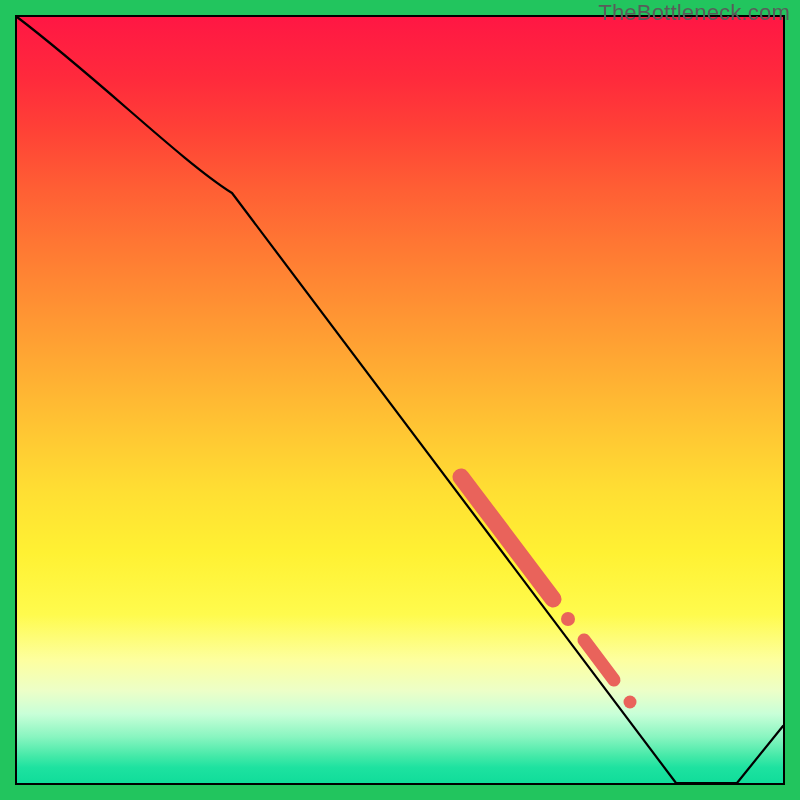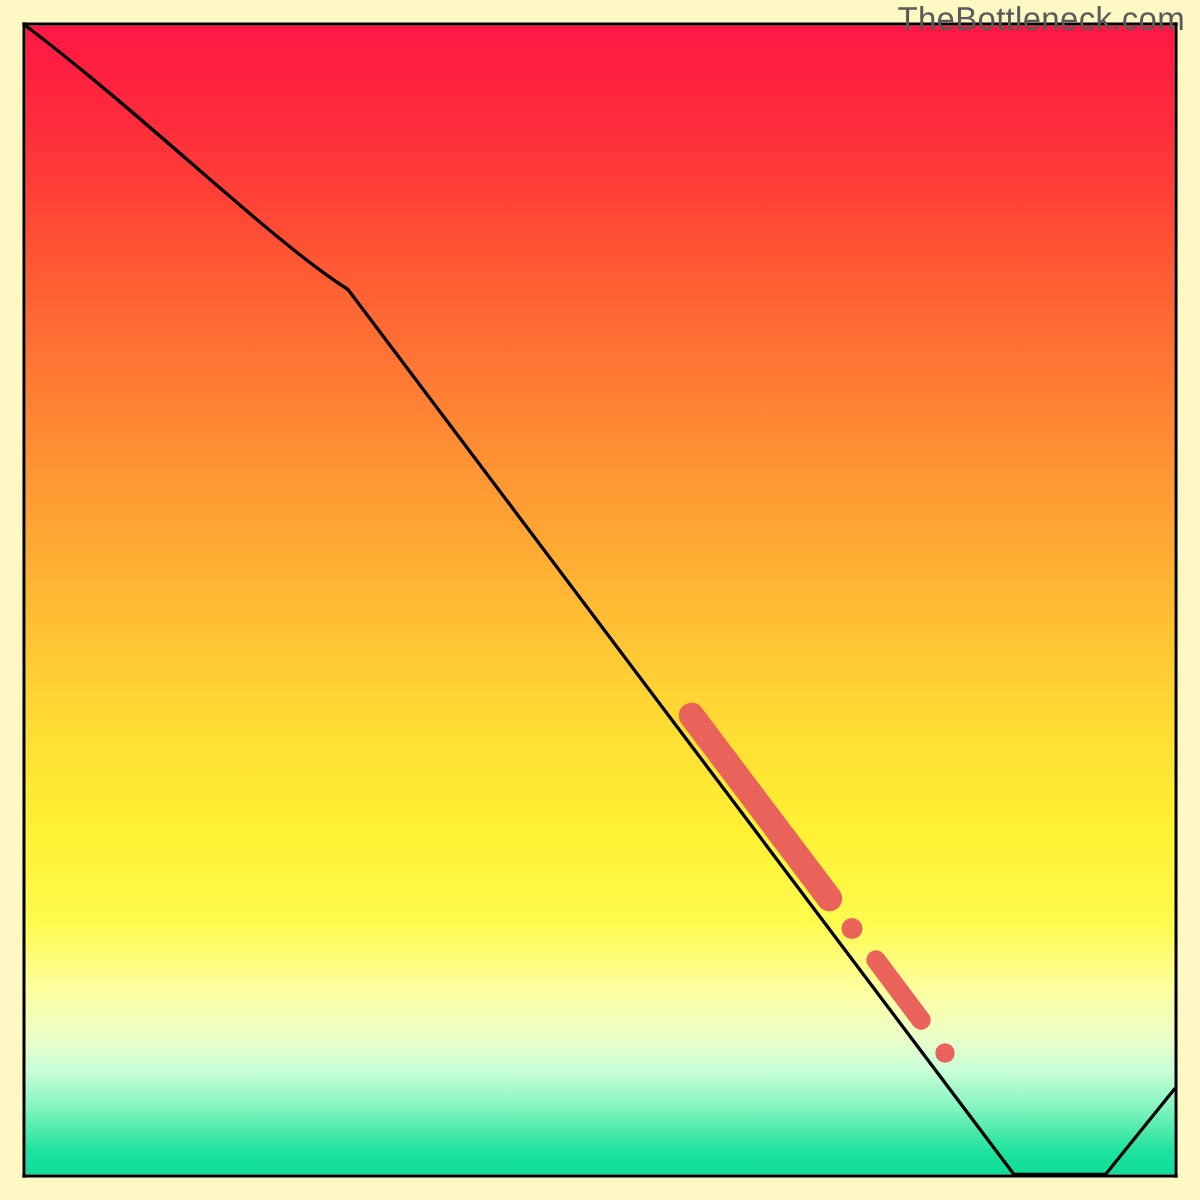--- a/index.html
+++ b/index.html
@@ -7,21 +7,21 @@
     padding: 0;
     width: 800px;
     height: 800px;
     overflow: hidden;
     font-family: Arial, Helvetica, sans-serif;
   }
   .chart-container {
     position: relative;
     width: 800px;
     height: 800px;
-    background: #fef9c3;
+    background: #22c55e;
   }
   .plot-area {
     position: absolute;
     left: 17px;
     top: 17px;
     width: 766px;
     height: 766px;
     background: linear-gradient(to bottom,
       #ff1744 0%,
       #ff2a3c 8%,

